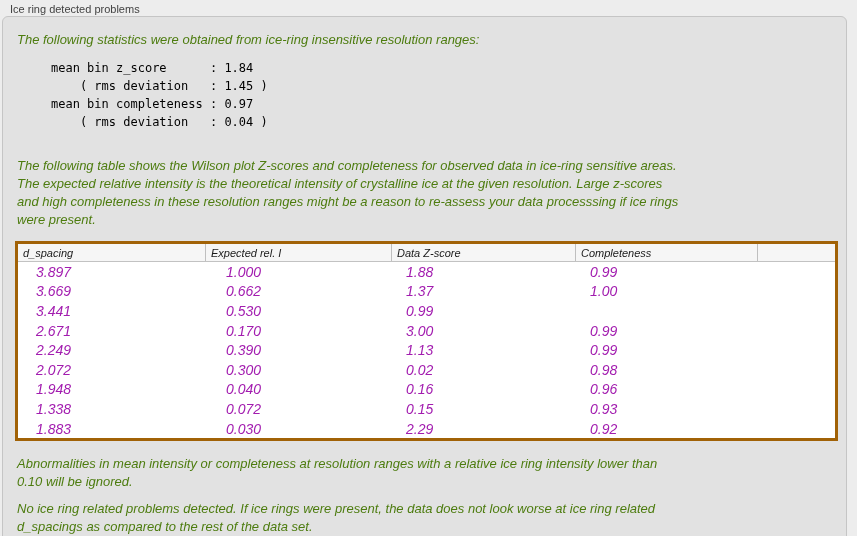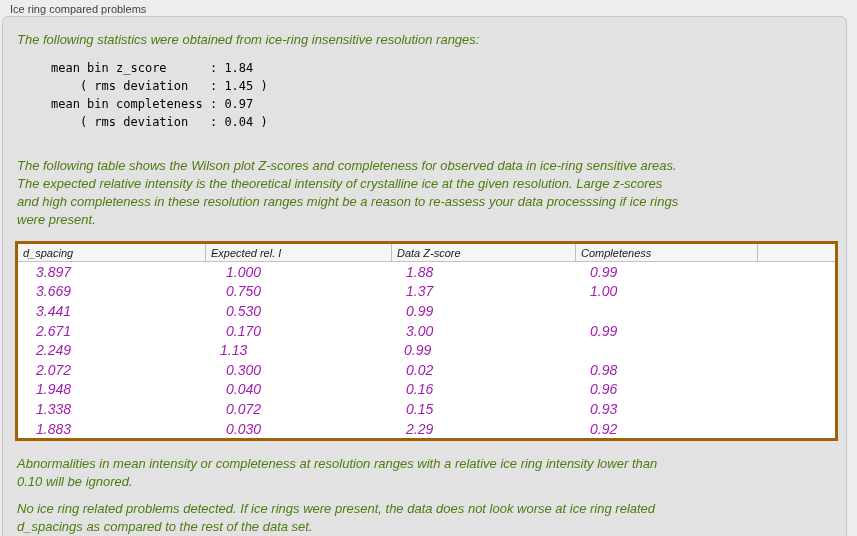--- a/index.html
+++ b/index.html
@@ -105,21 +105,21 @@
   .cell.c0 { padding-left: 17px; }
   .cell.c1 { padding-left: 20px; }
   .cell.c2 { padding-left: 14px; }
   .cell.c3 { padding-left: 14px; }
 </style>
 </head>
 <body>
 
 <div class="page">
 
-  <div class="box-label">Ice ring compared problems</div>
+  <div class="box-label">Ice ring detected problems</div>
 
   <div class="groupbox">
 
     <p class="para">The following statistics were obtained from ice-ring insensitive resolution ranges:</p>
 
     <pre class="mono">mean bin z_score      : 1.84
     ( rms deviation   : 1.45 )
 mean bin completeness : 0.97
     ( rms deviation   : 0.04 )</pre>
 
@@ -139,40 +139,41 @@
       <div class="list-body">
           <div class="lrow">
             <div class="cell c0">3.897</div>
             <div class="cell c1">1.000</div>
             <div class="cell c2">1.88</div>
             <div class="cell c3">0.99</div>
             <div class="cell c4"></div>
           </div>
           <div class="lrow">
             <div class="cell c0">3.669</div>
-            <div class="cell c1">0.750</div>
+            <div class="cell c1">0.662</div>
             <div class="cell c2">1.37</div>
             <div class="cell c3">1.00</div>
             <div class="cell c4"></div>
           </div>
           <div class="lrow">
             <div class="cell c0">3.441</div>
             <div class="cell c1">0.530</div>
             <div class="cell c3">0.99</div>
             <div class="cell c4"></div>
           </div>
           <div class="lrow">
             <div class="cell c0">2.671</div>
             <div class="cell c1">0.170</div>
             <div class="cell c2">3.00</div>
             <div class="cell c3">0.99</div>
             <div class="cell c4"></div>
           </div>
           <div class="lrow">
             <div class="cell c0">2.249</div>
+            <div class="cell c1">0.390</div>
             <div class="cell c2">1.13</div>
             <div class="cell c3">0.99</div>
             <div class="cell c4"></div>
           </div>
           <div class="lrow">
             <div class="cell c0">2.072</div>
             <div class="cell c1">0.300</div>
             <div class="cell c2">0.02</div>
             <div class="cell c3">0.98</div>
             <div class="cell c4"></div>

